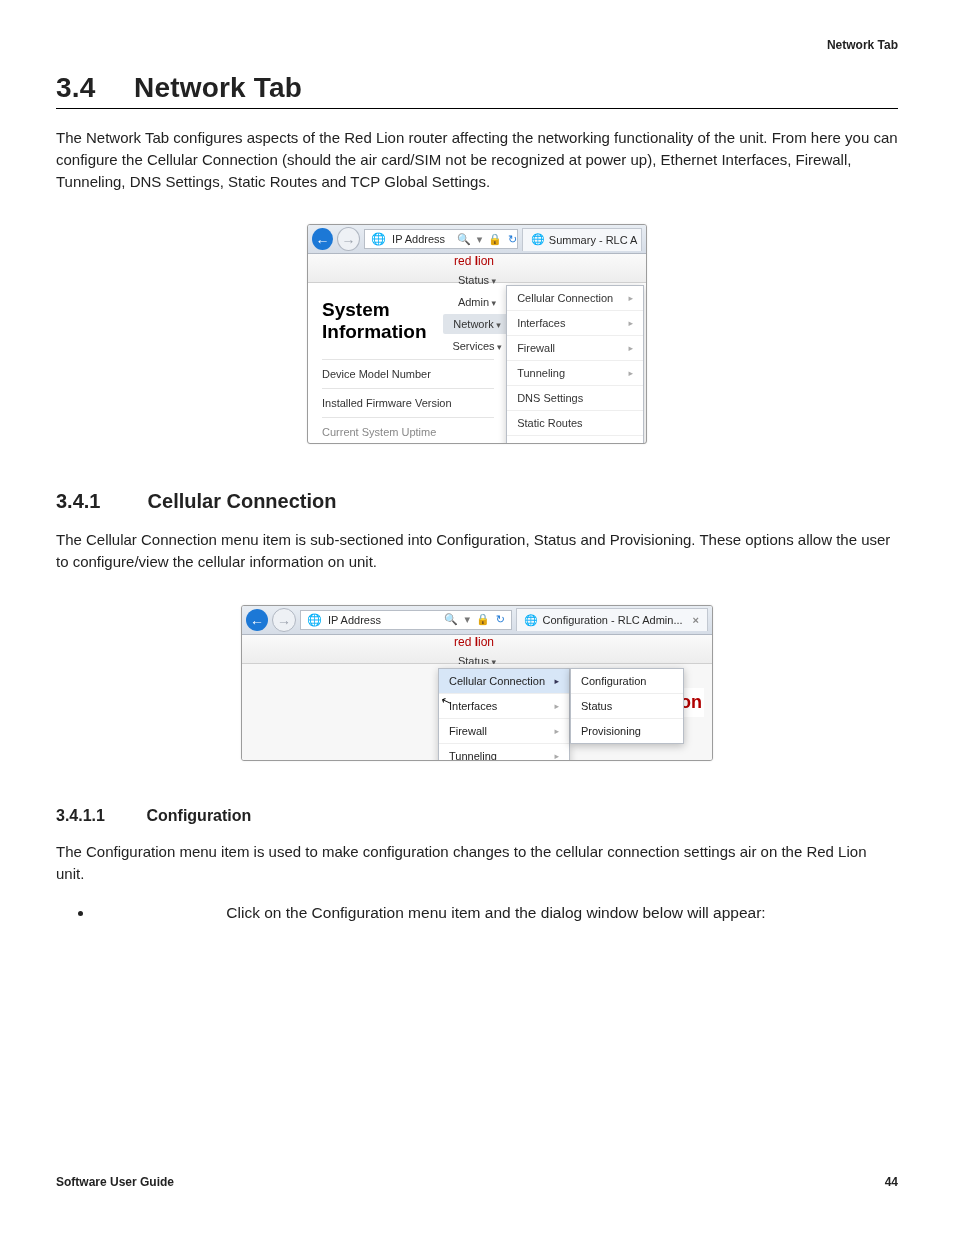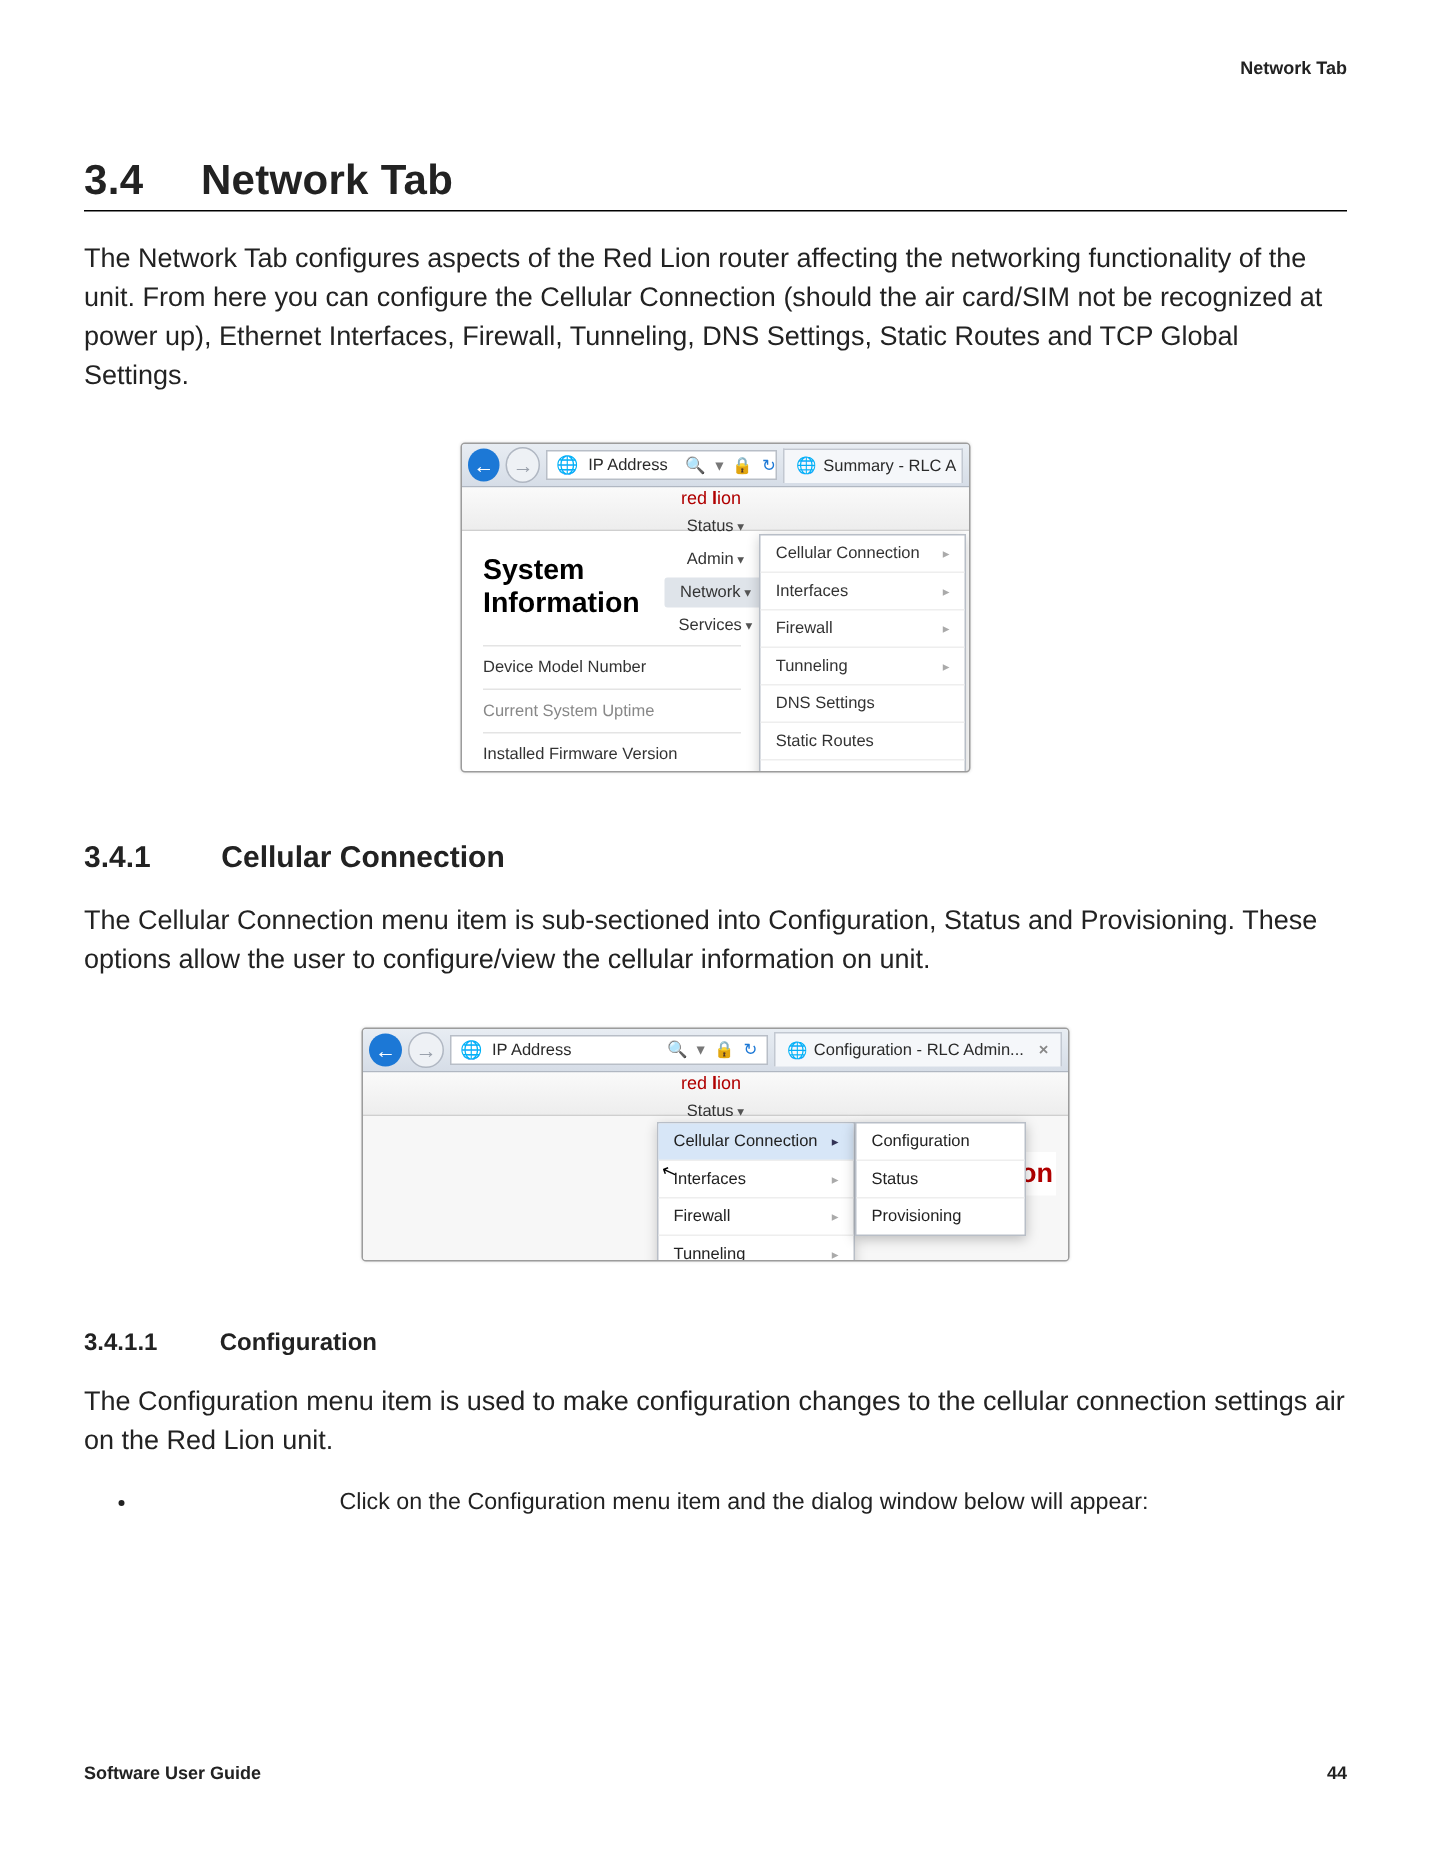--- a/index.html
+++ b/index.html
@@ -20,31 +20,31 @@
   .running-head {
     position: absolute;
     top: 38px;
     right: 56px;
     font-weight: 700;
     font-size: 12px;
   }
   h1.section {
     font-size: 28px;
     font-weight: 700;
-    margin: 72px 0 4px 0;
+    margin: 40px 0 4px 0;
     letter-spacing: .2px;
   }
   h1.section .num { display:inline-block; width:70px; }
   hr.rule {
     border: none;
     border-top: 1.5px solid #000;
     margin: 4px 0 18px 0;
   }
   p.body {
-    font-size: 18px;
+    font-size: 15px;
     line-height: 1.45;
     margin: 16px 0 18px 0;
   }
   h2.sub {
     font-size: 20px;
     font-weight: 700;
     margin: 26px 0 10px 0;
   }
   h2.sub .num { display:inline-block; width:86px; }
   h3.subsub {
@@ -267,22 +267,22 @@
         <span class="mitem caret">Status</span>
         <span class="mitem caret">Admin</span>
         <span class="mitem caret active">Network</span>
         <span class="mitem caret">Services</span>
       </div>
 
       <div class="fig1-body">
         <div class="fig1-left">
           <h4>System Information</h4>
           <div class="row">Device Model Number</div>
+          <div class="row">Installed Firmware Version</div>
           <div class="row cut">Current System Uptime</div>
-          <div class="row">Installed Firmware Version</div>
         </div>
         <div class="dropdown">
           <div class="ditem">
               <span>Cellular Connection</span>
               <span class="chev">▸</span>
             </div>
           <div class="ditem">
               <span>Interfaces</span>
               <span class="chev">▸</span>
             </div>

